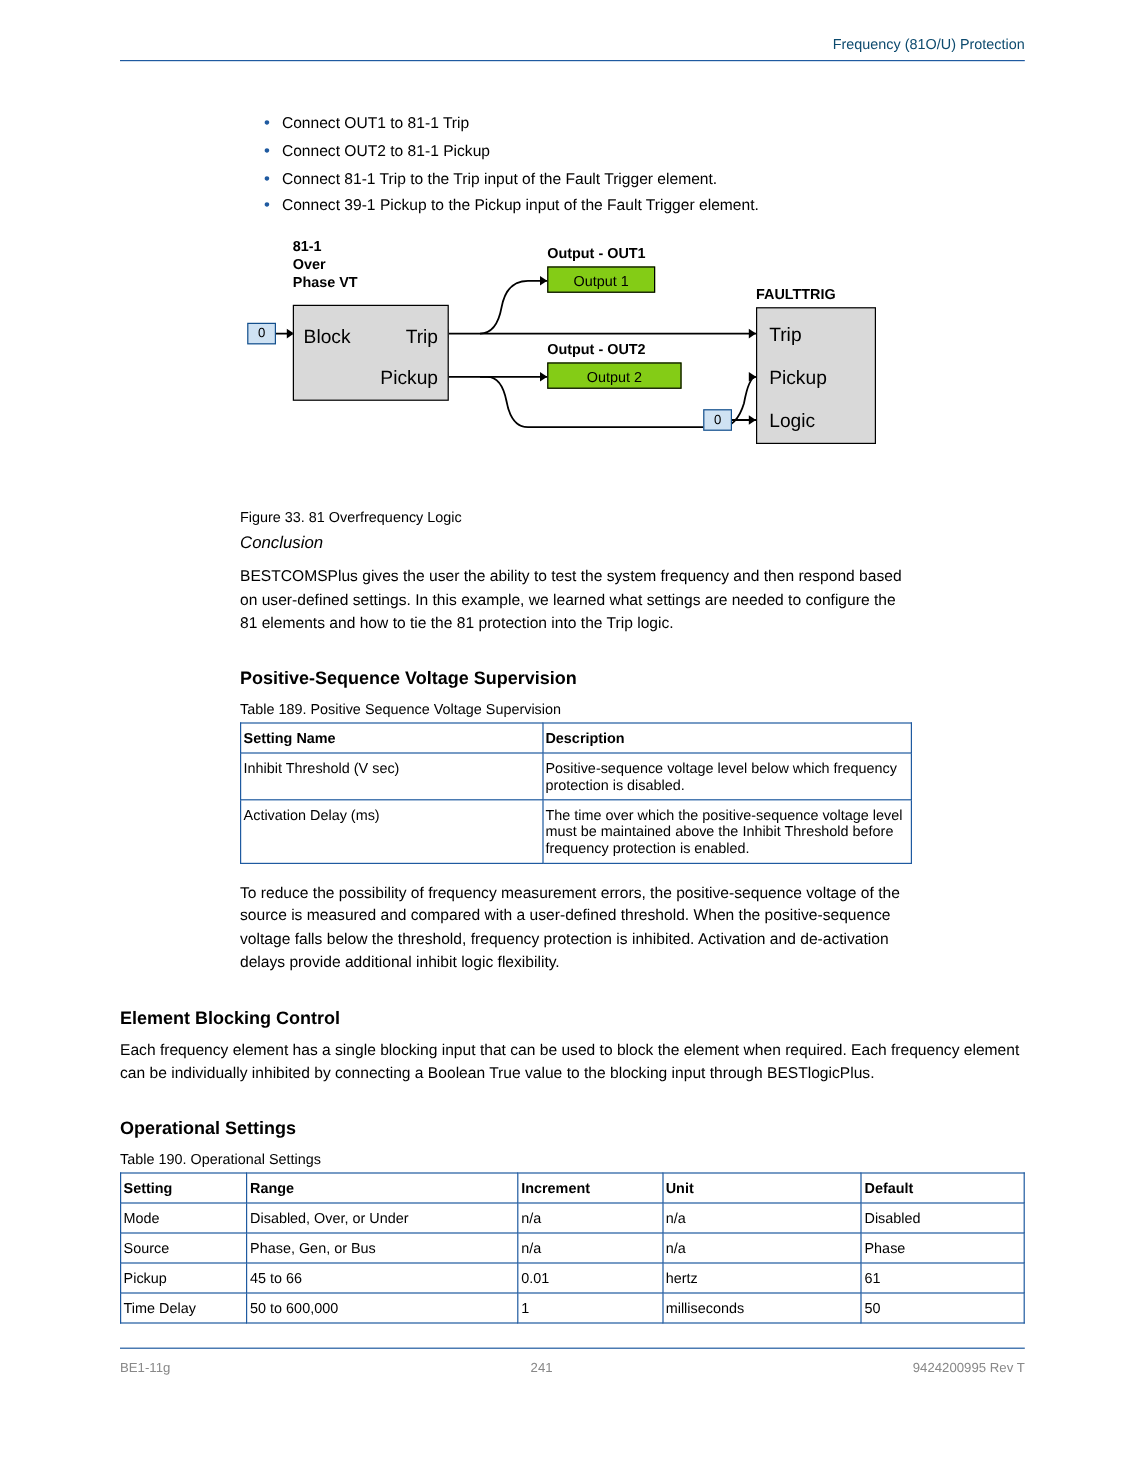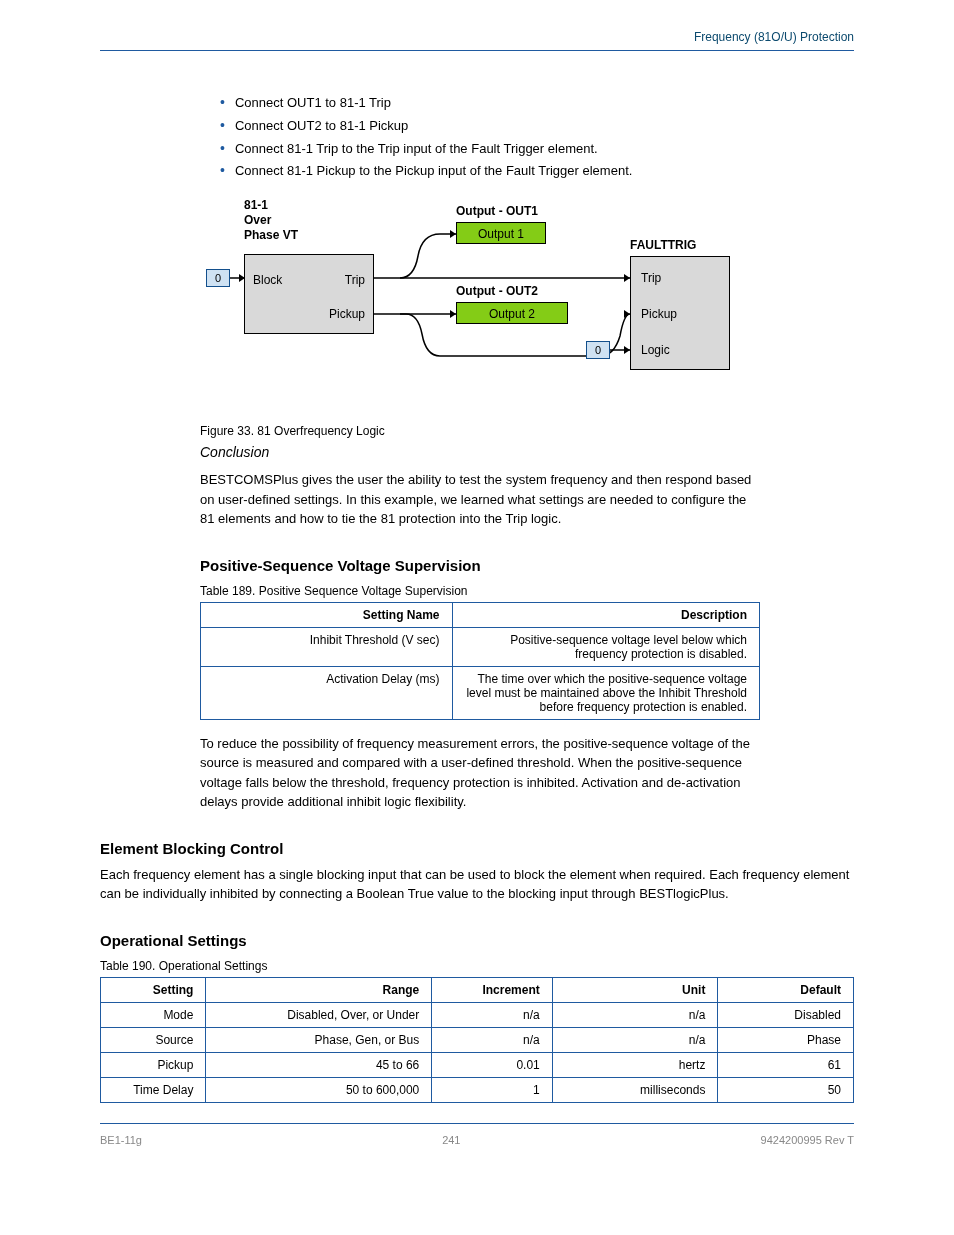--- a/index.html
+++ b/index.html
@@ -111,34 +111,34 @@
     border: 1px solid #134f8c;
     width: 24px;
     height: 18px;
     font-size: 11px;
     text-align: center;
     line-height: 16px;
     box-sizing: border-box;
   }
   .port-text {
     position: absolute;
-    font-size: 12px;
+    font-size: 16px;
   }
 
   
   table.data {
     border-collapse: collapse;
     width: 560px;
     margin-left: 100px;
     font-size: 12px;
   }
   table.data th, table.data td {
     border: 1px solid #1f5aa0;
-    padding: 5px 12px;
-    text-align: right;
+    padding: 5px 2px;
+    text-align: left;
     vertical-align: top;
   }
   table.data th {
     font-weight: bold;
     background: #ffffff;
   }
   table.wide {
     width: 100%;
     margin-left: 0;
   }
@@ -157,21 +157,21 @@
 <div class="page">
 
   <div class="header-right">Frequency (81O/U) Protection</div>
 
   <hr class="hr-top">
 
   <ul class="bullets">
     <li><span>Connect OUT1 to 81-1 Trip</span></li>
     <li><span>Connect OUT2 to 81-1 Pickup</span></li>
     <li><span>Connect 81-1 Trip to the Trip input of the Fault Trigger element.</span></li>
-    <li><span>Connect 81-1 Pickup to the Pickup input of the Fault Trigger element.</span></li>
+    <li><span>Connect 39-1 Pickup to the Pickup input of the Fault Trigger element.</span></li>
   </ul>
 
   <div class="diagram">
     <svg width="560" height="220" style="position:absolute;top:0;left:0;">
 
       <line x1="30" y1="80" x2="45" y2="80" stroke="#000" stroke-width="1.5"></line>
       <polygon points="45,80 39,76 39,84" fill="#000"></polygon>
 
       <polygon points="168,80 174,76 174,84" fill="#000"></polygon>
 

